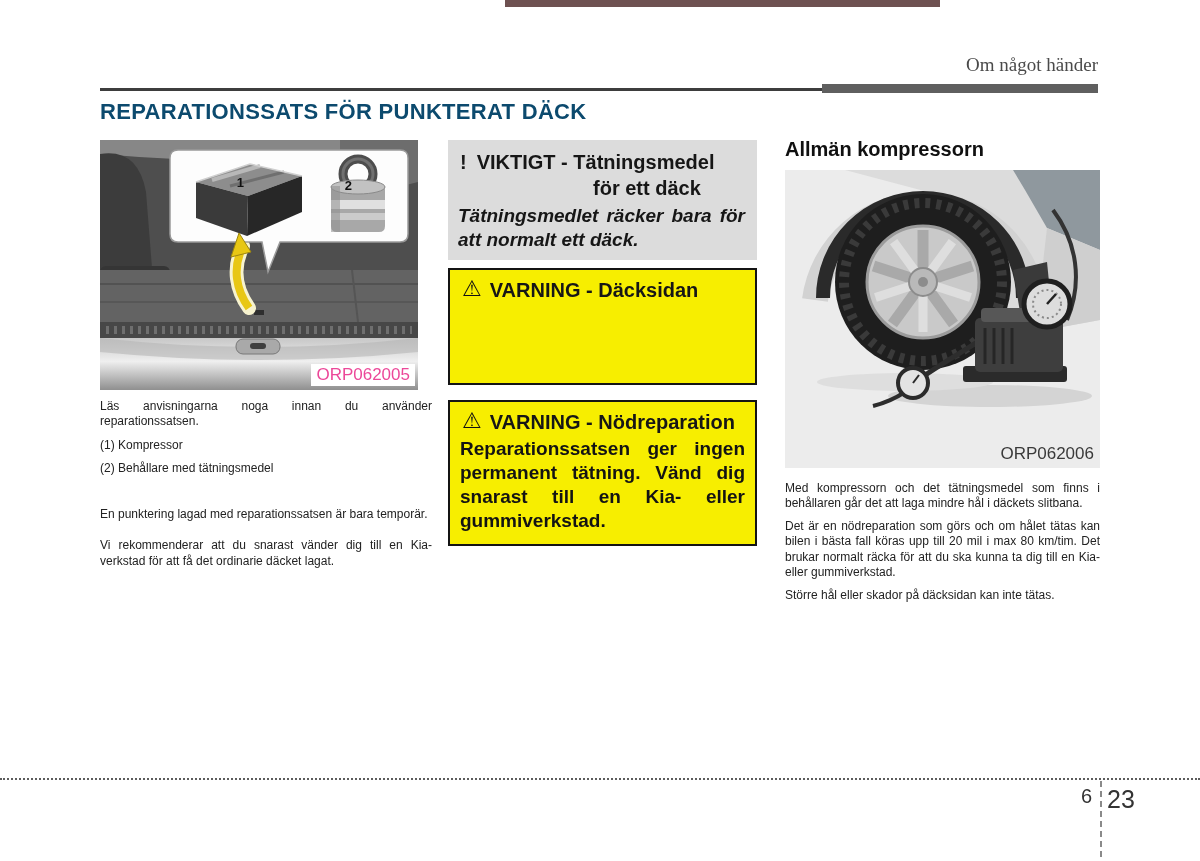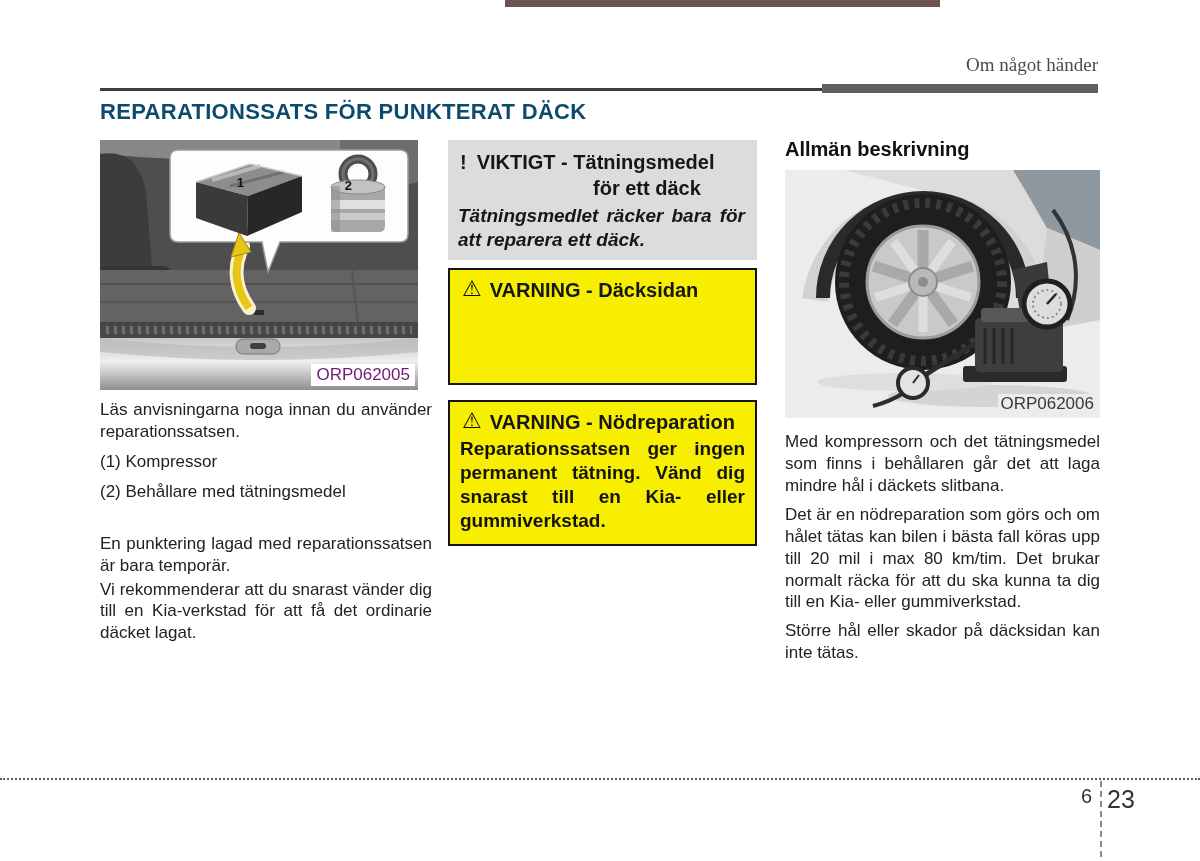--- a/index.html
+++ b/index.html
@@ -13,54 +13,54 @@
     position:absolute; top:54px; right:102px;
     font-family:"Liberation Serif", serif; font-size:19px; color:#4a4a4a;
   }
   .rule-thin  { position:absolute; left:100px; top:88px; width:722px; height:3px; background:#3d3d3d; }
   .rule-thick { position:absolute; left:822px; top:84px; width:276px; height:9px; background:#5f5f5f; }
   .page-title {
     position:absolute; left:100px; top:99px; margin:0;
     font-size:22px; font-weight:bold; color:#0c4a6e; letter-spacing:0.3px;
   }
   
-  .body  { margin:0; font-size:17px; line-height:1.29; color:#222; }
+  .body  { margin:0; font-size:12px; line-height:1.29; color:#222; }
   .just  { text-align:justify; }
   
   .col-left { position:absolute; left:100px; top:140px; width:332px; }
   .figure { position:relative; background:#777; }
   .fig1 { width:318px; height:250px; }
   .fig-label {
-    position:absolute; font-size:17px; color:#701a75; line-height:1.1;
+    position:absolute; font-size:17px; color:#ec4899; line-height:1.1;
   }
   .fig-label.patch { right:3px; bottom:4px; background:#fff; padding:2px 5px 1px 5px; }
   .callout { position:absolute; font-size:13px; font-weight:bold; color:#111; }
   .c1 { left:43%; top:14%; }
   .c2 { left:77%; top:15%; }
   .col-left .textblock { margin-top:9px; width:332px; }
   .item { margin-top:8px; }
   .para-gap { margin-top:30px; }
-  .para { margin-top:2px; }
+  .para { margin-top:16px; }
   
   .box { position:absolute; left:448px; width:309px; box-sizing:border-box; }
   .box-important { top:140px; min-height:112px; background:#dcdcdc; padding:10px 12px 8px 10px; }
   .box-head { display:flex; align-items:flex-start; }
   .imp-icon { font-size:20px; font-weight:bold; color:#1a1a1a; margin:1px 10px 0 2px; }
   .box-title { font-size:20px; font-weight:bold; color:#161616; line-height:1.2; }
   .box-title.line2 { margin:2px 0 4px 135px; }
   .imp-body { margin:2px 0 0 0; font-size:19px; font-weight:bold; font-style:italic; text-align:justify; line-height:1.26; color:#161616; }
   .box-warning { background:#f7ee00; border:2px solid #141414; padding:8px 10px 10px 10px; }
   .bw1 { top:268px; min-height:117px; }
   .bw2 { top:400px; min-height:135px; }
   .warn-icon { font-size:22px; line-height:1; color:#111; margin:0 8px 0 2px; }
   .warn-body { margin:3px 0 0 0; font-size:19px; font-weight:bold; text-align:justify; line-height:1.27; color:#131313; }
   
   .col-right { position:absolute; left:785px; top:138px; width:315px; }
   .col-heading { margin:0 0 9px 0; font-size:20px; font-weight:bold; color:#101010; }
-  .fig2 { width:315px; height:248px; background:#ececec; }
+  .fig2 { width:315px; height:298px; background:#ececec; }
   .fig-label.plain { right:4px; bottom:3px; background:#ececec; padding:1px 2px; color:#3a3a3a; }
   .col-right .textblock { margin-top:13px; }
   .col-right .para { margin-top:7px; }
   
   .footer-dotted { position:absolute; left:0; top:778px; width:1200px; border-top:2px dotted #5c5c5c; }
   .pg-divider { position:absolute; left:1100px; top:781px; height:76px; border-left:2px dashed #8a8a8a; }
   .pg-chapter { position:absolute; left:1081px; top:785px; font-size:20px; color:#333; }
   .pg-page    { position:absolute; left:1107px; top:785px; font-size:25px; color:#333; }
   svg { display:block; }
 </style>
@@ -132,40 +132,40 @@
       <p class="body just para">Vi rekommenderar att du snarast vänder dig till en Kia-verkstad för att få det ordinarie däcket lagat.</p>
     </div>
   </div>
 
   <div class="box box-important">
     <div class="box-head">
       <span class="imp-icon">!</span>
       <span class="box-title">VIKTIGT - Tätningsmedel</span>
     </div>
     <div class="box-title line2">för ett däck</div>
-    <p class="imp-body">Tätningsmedlet räcker bara för att reparera ett däck.</p>
+    <p class="imp-body">Tätningsmedlet räcker bara för att normalt ett däck.</p>
   </div>
 
   <div class="box box-warning bw1">
     <div class="box-head">
       <span class="warn-icon">⚠</span>
       <span class="box-title">VARNING - Däcksidan</span>
     </div>
   </div>
 
   <div class="box box-warning bw2">
     <div class="box-head">
       <span class="warn-icon">⚠</span>
       <span class="box-title">VARNING - Nödreparation</span>
     </div>
     <p class="warn-body">Reparationssatsen ger ingen permanent tätning. Vänd dig snarast till en Kia- eller gummiverkstad.</p>
   </div>
 
   <div class="col-right">
-    <h2 class="col-heading">Allmän beskrivning</h2>
+    <h2 class="col-heading">Allmän kompressorn</h2>
     <div class="figure fig2">
       <svg viewBox="0 0 315 246" width="315" height="246">
         <rect width="315" height="246" fill="#ececec"></rect>
         <path d="M60,0 H315 V150 L250,162 200,150 C222,112 206,58 158,26 Z" fill="#dcdcdc"></path>
         <path d="M228,0 H315 V80 L262,58 240,20 Z" fill="#8f989e"></path>
         <path d="M262,58 L315,80 V150 L250,162 Z" fill="#cfcfcf"></path>
         <ellipse cx="205" cy="226" rx="102" ry="11" fill="#d4d4d4"></ellipse>
         <ellipse cx="120" cy="212" rx="88" ry="9" fill="#dedede"></ellipse>
         <path d="M30,130 A110,110 0 0 1 248,130" fill="none" stroke="#d2d2d2" stroke-width="26"></path>
         <path d="M38,128 A100,100 0 0 1 238,128" fill="none" stroke="#2a2a2a" stroke-width="14"></path>

